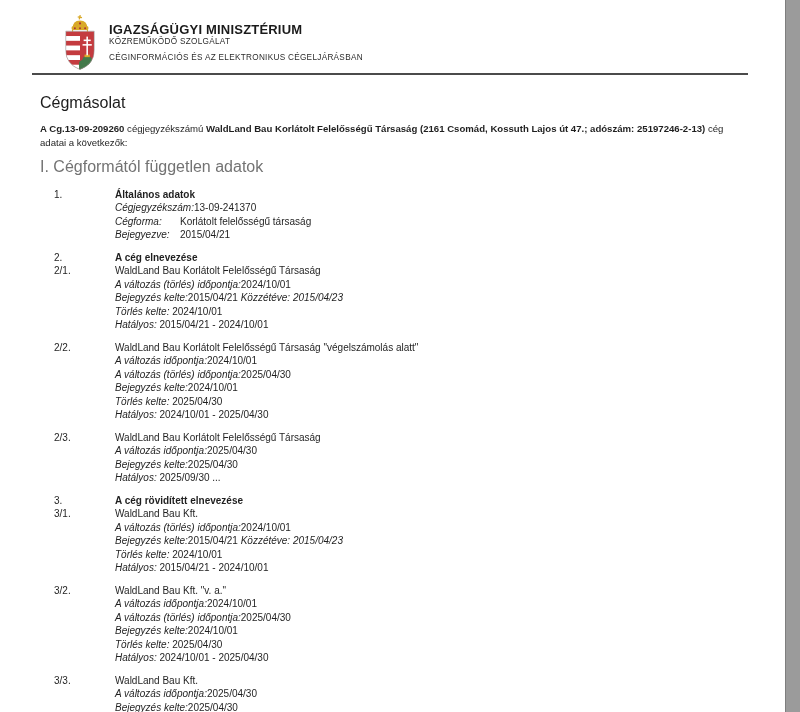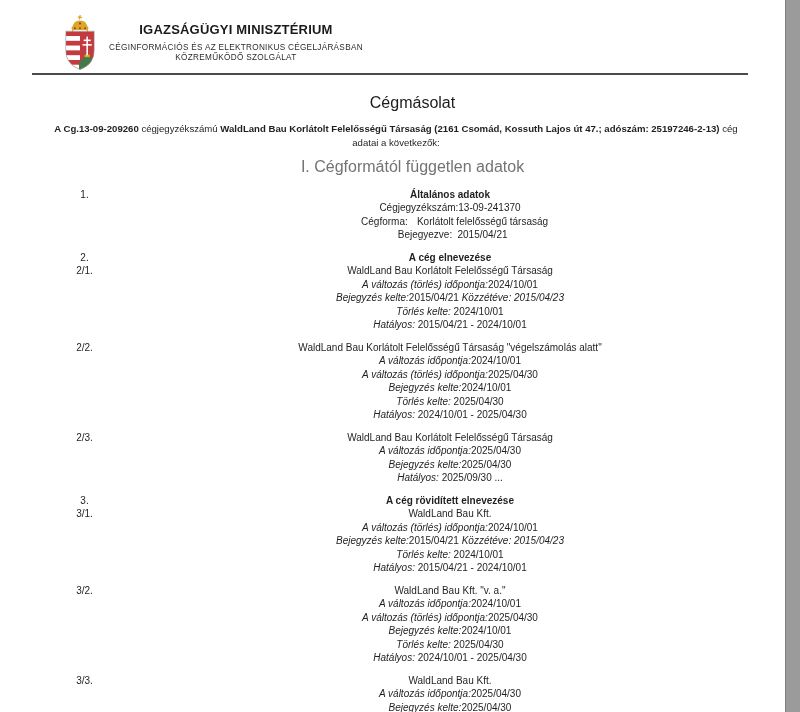--- a/index.html
+++ b/index.html
@@ -2,21 +2,21 @@
 <html><head>
 <meta charset="utf-8">
 <style>
   html,body{margin:0;padding:0;}
   body{
     width:800px;height:712px;overflow:hidden;position:relative;
     background:#ffffff;
     font-family:"Liberation Sans", sans-serif;
     -webkit-font-smoothing:antialiased;
   }
-  .page{position:absolute;left:0;top:0;width:785px;height:712px;background:#ffffff;overflow:hidden;text-align:center;}
+  .page{position:absolute;left:0;top:0;width:785px;height:712px;background:#ffffff;overflow:hidden;}
   .gutter{position:absolute;right:0;top:0;width:14px;height:712px;background:#9b9b9b;border-left:1px solid #7e7e7e;}
 
   
   .hdr{display:flex;align-items:flex-start;margin:14px 0 0 62px;height:57px;}
   .hdr svg{width:36px;height:57px;flex:0 0 auto;display:block;}
   .hdr-text{margin-left:11px;padding-top:9px;}
   .ministry{font-size:13px;font-weight:bold;color:#1a1a1a;letter-spacing:.2px;line-height:14px;}
   .svc{font-size:8.2px;color:#2b2b2b;letter-spacing:.3px;line-height:9.5px;}
   .svc.first{margin-top:6px;}
   .rule{margin:2px 37px 0 32px;height:2px;background:#4b4b4b;}
@@ -28,21 +28,21 @@
   h2.sechead{margin:8px 0 0 40px;font-size:16px;font-weight:400;color:#737373;line-height:17px;}
 
   
   .entries{margin:13px 0 0 54px;}
   .block{display:grid;grid-template-columns:61px 1fr;margin:0 0 9px 0;}
   .block.section-head{margin-bottom:0;}
   .num{font-size:10px;color:#1f1f1f;line-height:13.5px;}
   .content{font-size:10px;color:#1f1f1f;line-height:13.5px;}
   .content p{margin:0;}
   .bhead{font-weight:bold;}
-  .klabel{display:inline-block;min-width:65px;}
+  .klabel{display:inline-block;min-width:65px;font-style:italic;}
   .detail .it{font-style:italic;}
   .name{font-weight:400;}
 </style>
 </head>
 <body>
 
 <div class="page">
 
   <div class="hdr">
     <svg viewBox="0 0 36 58" aria-hidden="true">
@@ -86,22 +86,22 @@
         <g fill="#FFFFFF">
           <rect x="24.5" y="23" width="1.6" height="19"></rect>
           <rect x="21.7" y="26" width="7.2" height="1.6"></rect>
           <rect x="20.6" y="30.6" width="9.4" height="1.6"></rect>
         </g>
       </g>
       <path d="M3.5 17.5 H32.5 V37 Q32.5 51 18 56.5 Q3.5 51 3.5 37 Z" fill="none" stroke="#9a9a9a" stroke-width="0.6"></path>
     </svg>
     <div class="hdr-text">
       <div class="ministry">IGAZSÁGÜGYI MINISZTÉRIUM</div>
+      <div class="svc">KÖZREMŰKÖDŐ SZOLGÁLAT</div>
       <div class="svc first">CÉGINFORMÁCIÓS ÉS AZ ELEKTRONIKUS CÉGELJÁRÁSBAN</div>
-      <div class="svc">KÖZREMŰKÖDŐ SZOLGÁLAT</div>
     </div>
   </div>
 
   <div class="rule"></div>
 
   <h1 class="doctitle">Cégmásolat</h1>
 
   <p class="intro"><span class="b">A Cg.13-09-209260</span><span> cégjegyzékszámú </span><span class="b">WaldLand Bau Korlátolt Felelősségű Társaság</span><span class="b"> (2161 Csomád, Kossuth Lajos út 47.; adószám: 25197246-2-13)</span><span> cég adatai a következők:</span></p>
 
   <h2 class="sechead">I. Cégformától független adatok</h2>

